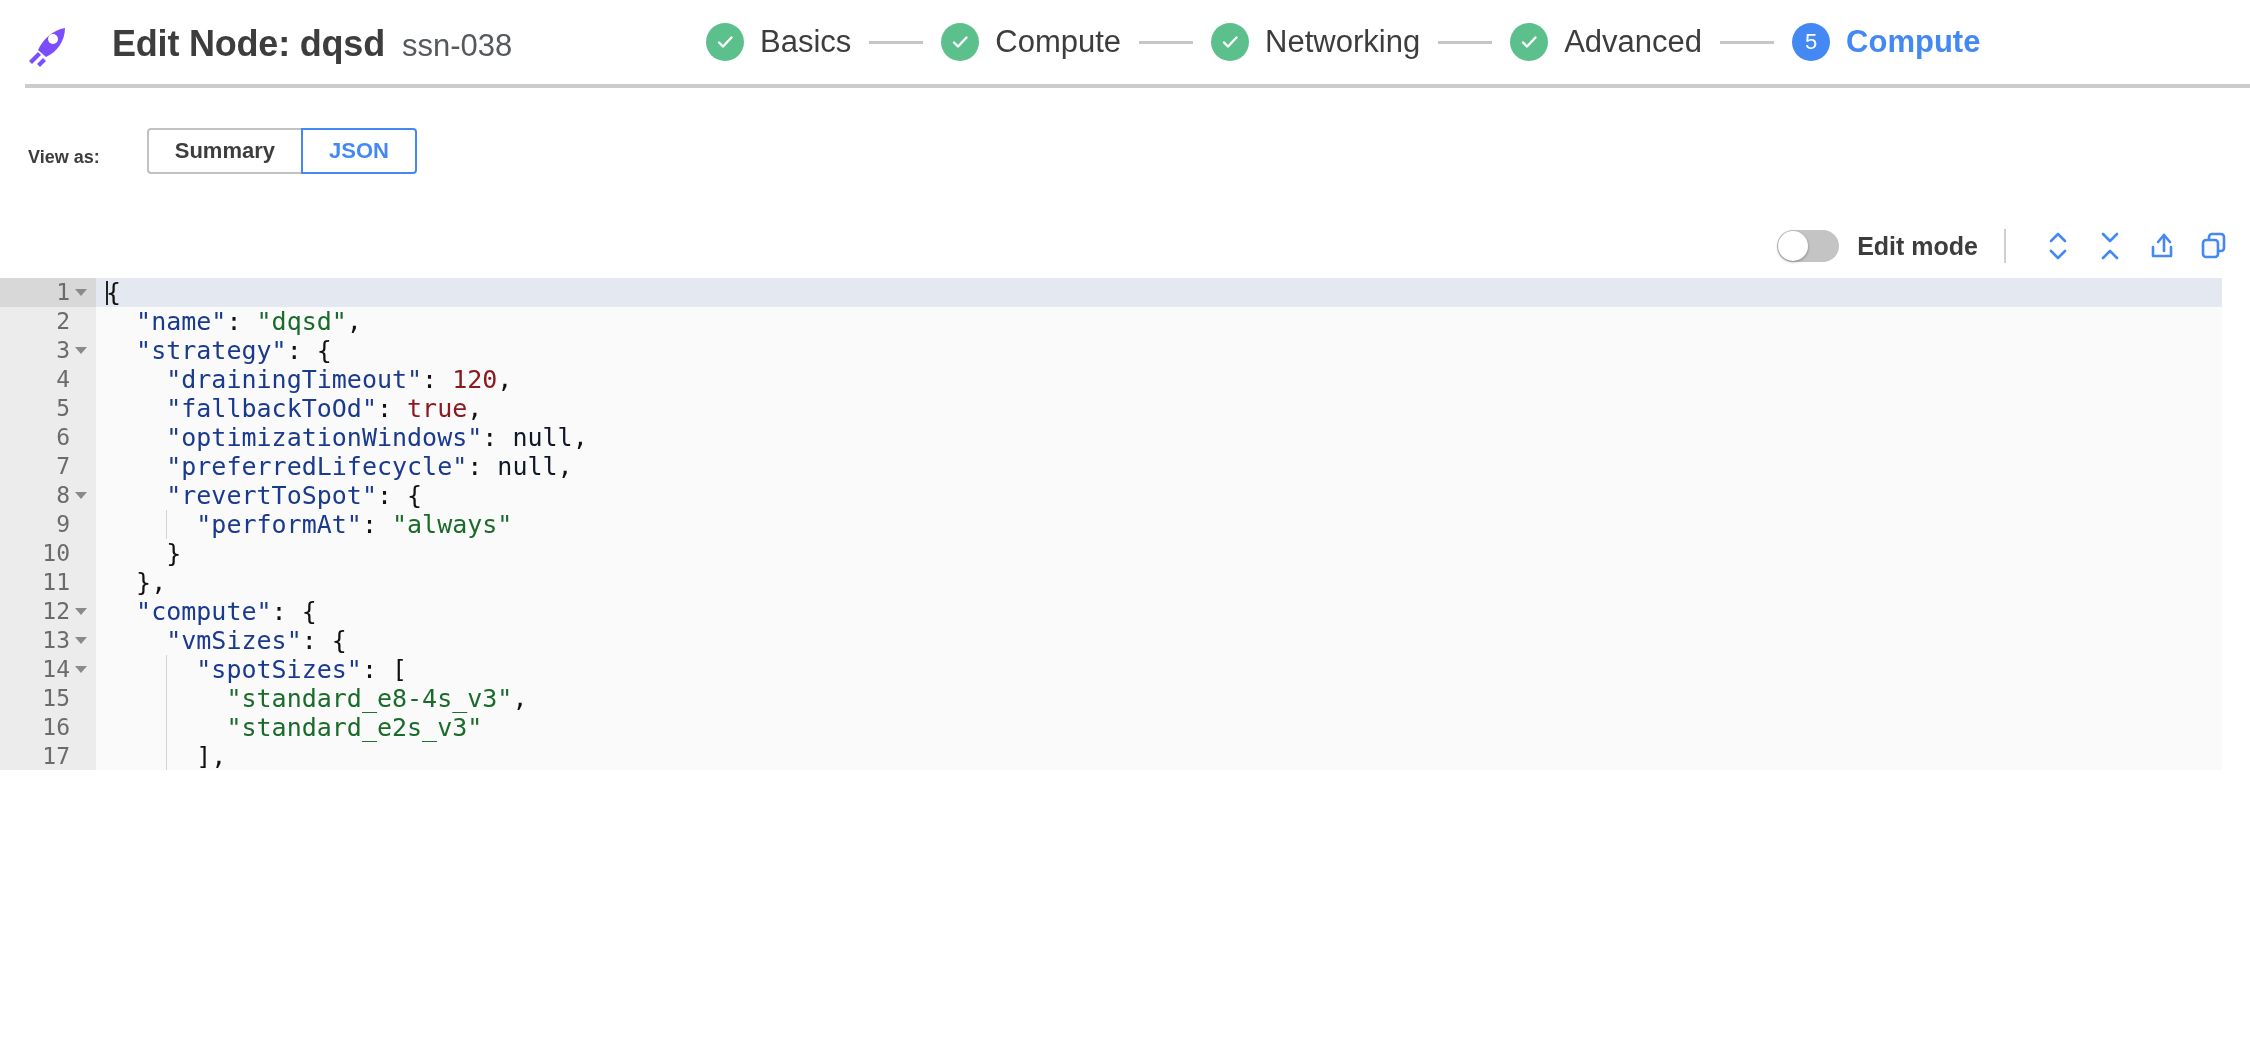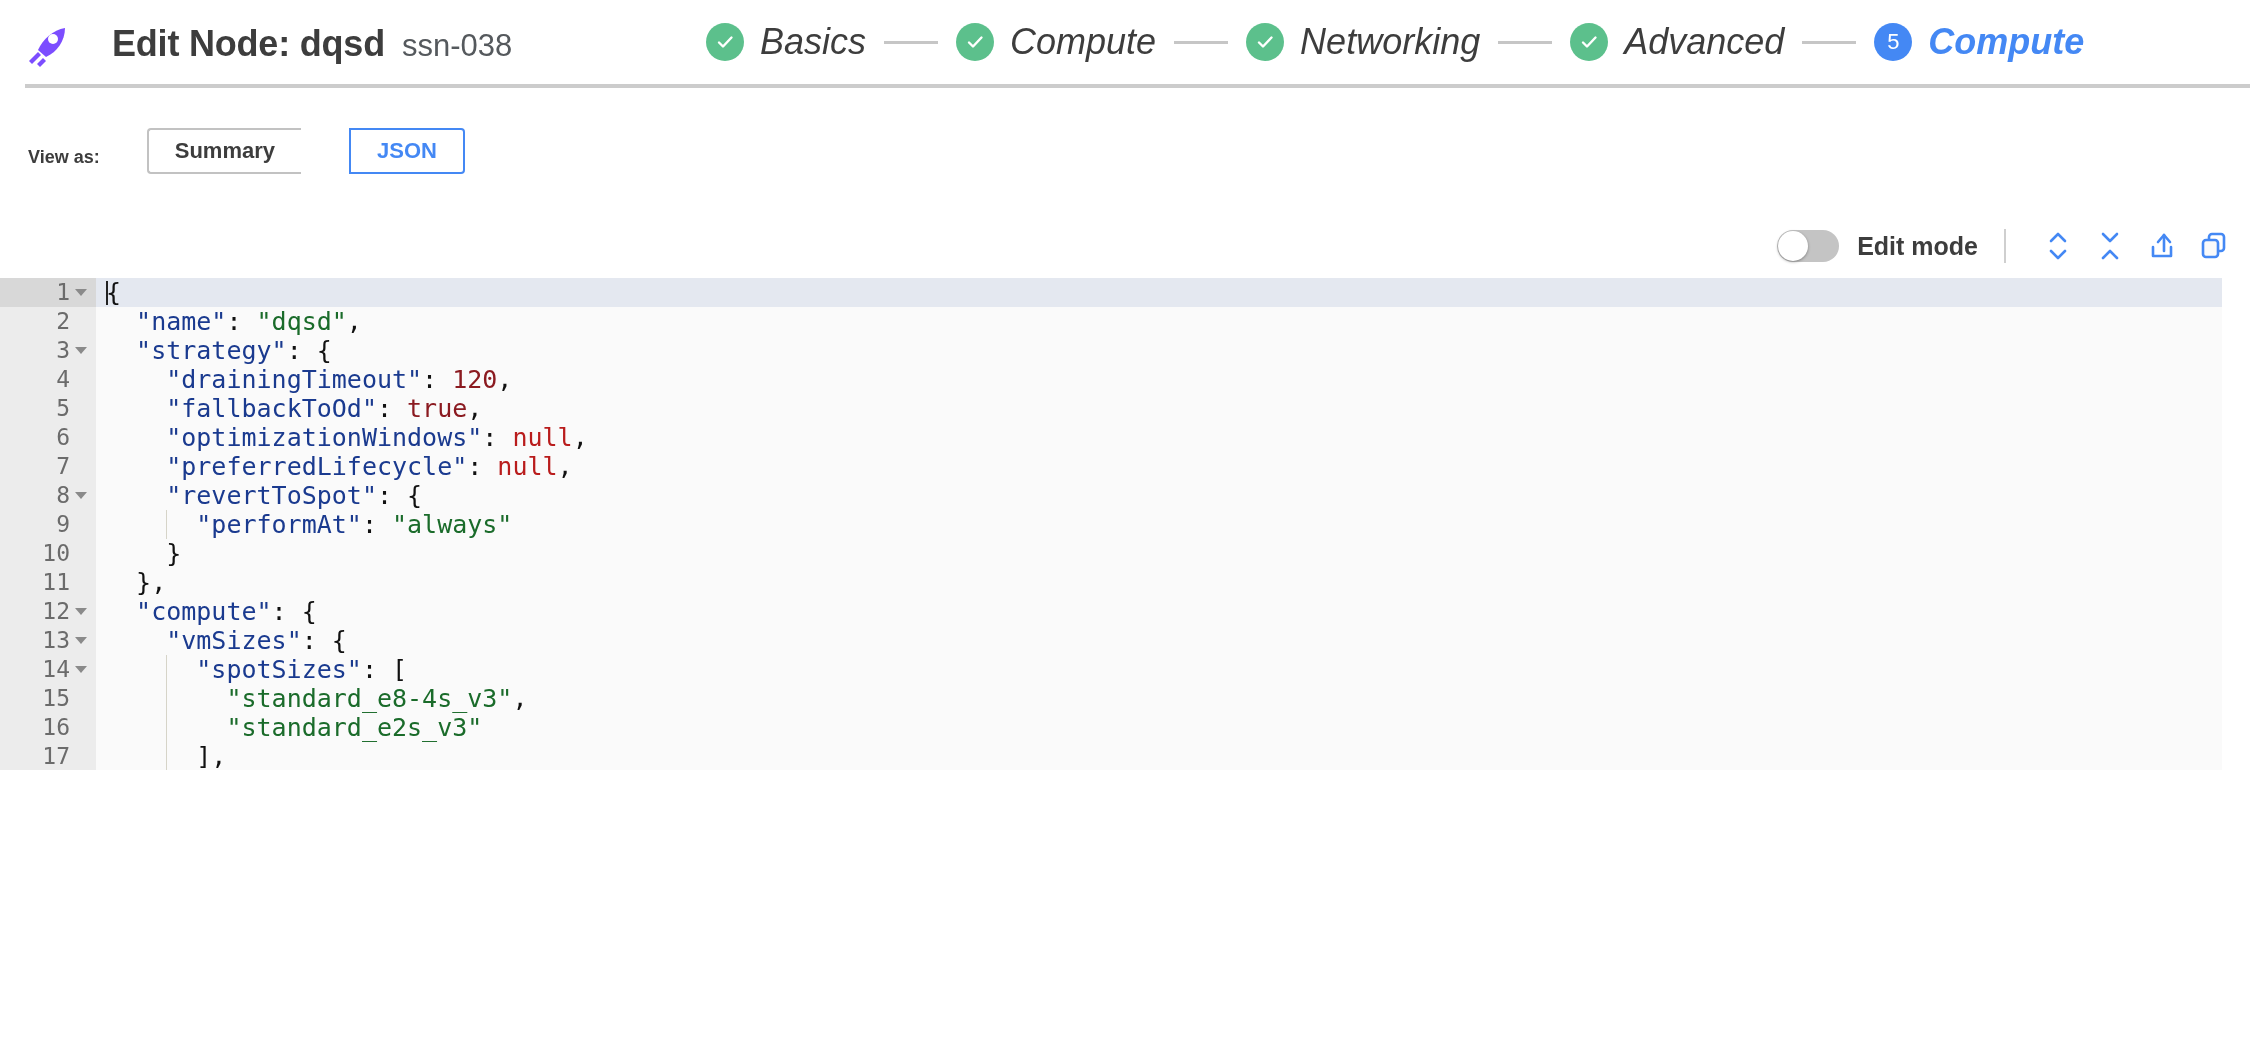--- a/index.html
+++ b/index.html
@@ -89,25 +89,24 @@
     align-items: center;
     justify-content: center;
     color: #ffffff;
     font-size: 22px;
     font-weight: normal;
   }
   .step-circle.done { background: #5cc08c; }
   .step-circle.active { background: #4488f4; }
   .step-circle svg { display: block; }
   .step-label {
-    font-size: 36px;
+    font-size: 31px;
     color: #3d3d3d;
     margin-left: 16px;
     white-space: nowrap;
-    font-style: italic;
   }
   .step-label.active {
     color: #4488f4;
     font-weight: bold;
   }
   .step-connector {
     width: 54px;
     height: 3px;
     background: #c6c6c6;
     margin: 0 18px;
@@ -146,21 +145,20 @@
   .seg-btn.inactive {
     border: 2px solid #c2c2c2;
     border-right: none;
     color: #3d3d3d;
     border-radius: 4px 0 0 4px;
   }
   .seg-btn.active {
     border: 2px solid #4488f4;
     color: #4488f4;
     border-radius: 0 4px 4px 0;
-    margin-left: 48px;
   }
 
   
   .editor-toolbar {
     display: flex;
     align-items: center;
     justify-content: flex-end;
     height: 48px;
     margin-top: 42px;
     padding-right: 10px;
@@ -259,21 +257,21 @@
     font-size: 25px;
     white-space: pre;
     color: #111111;
     letter-spacing: 0px;
     position: relative;
   }
   .k { color: #1a3a8f; }
   .s { color: #1a6b2a; }
   .n { color: #8b1a20; }
   .b { color: #8b1a20; }
-  .nul { color: #b91c1c; }
+  .nul { color: #0f172a; }
   .p { color: #111111; }
   .caret {
     position: absolute;
     left: 10px; top: 3px;
     width: 2px; height: 24px;
     background: #222;
   }
   .indent-guide {
     position: absolute;
     top: 0; bottom: 0;

